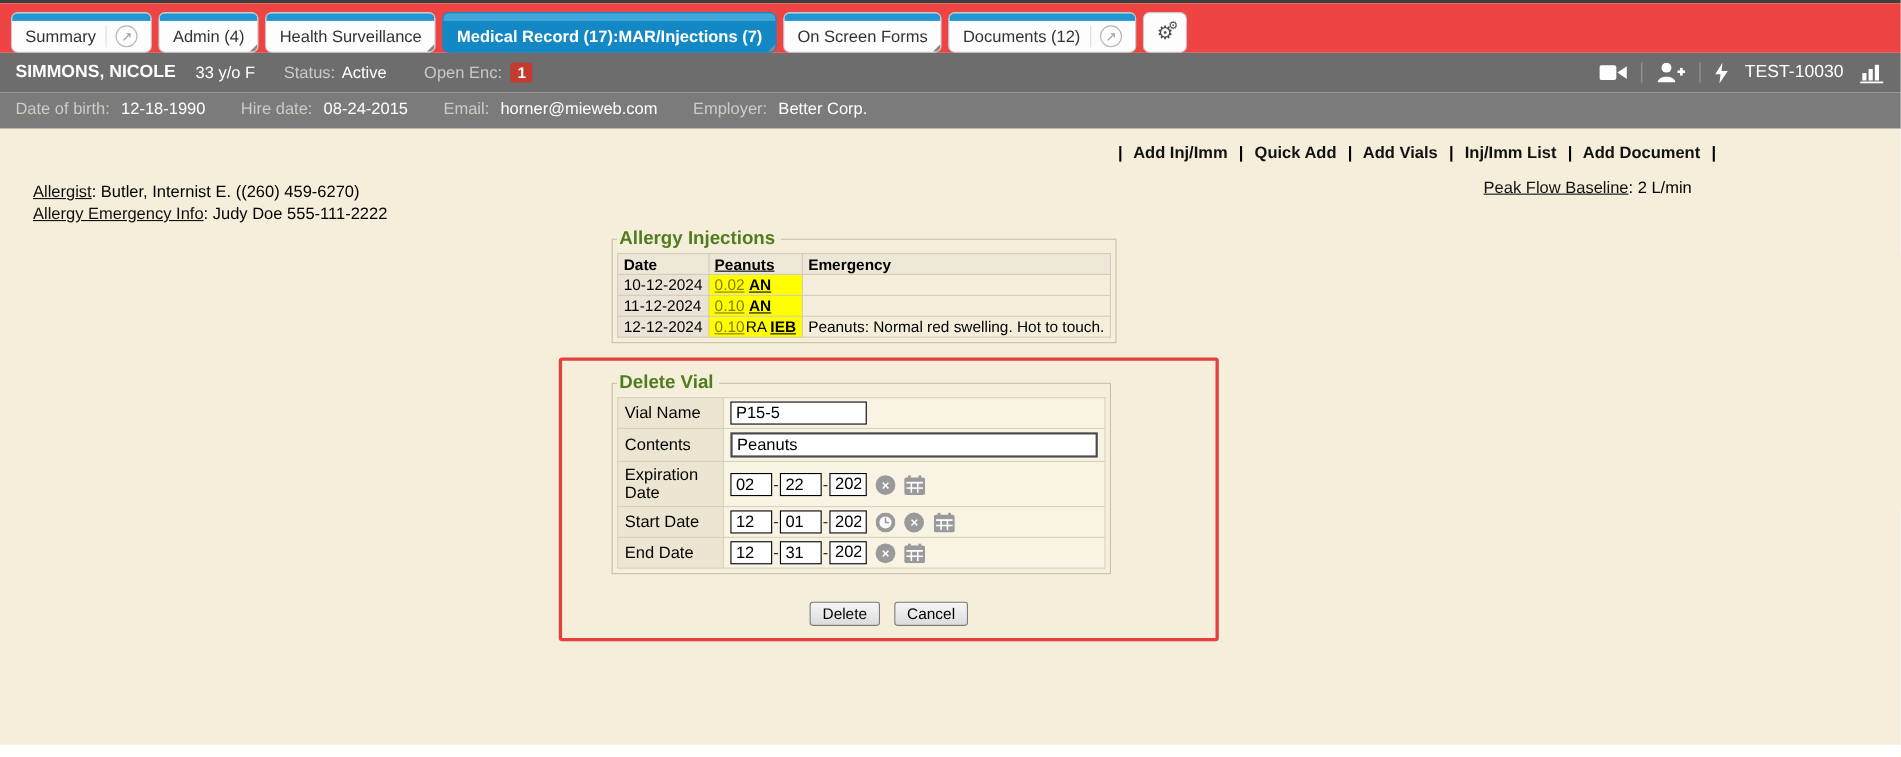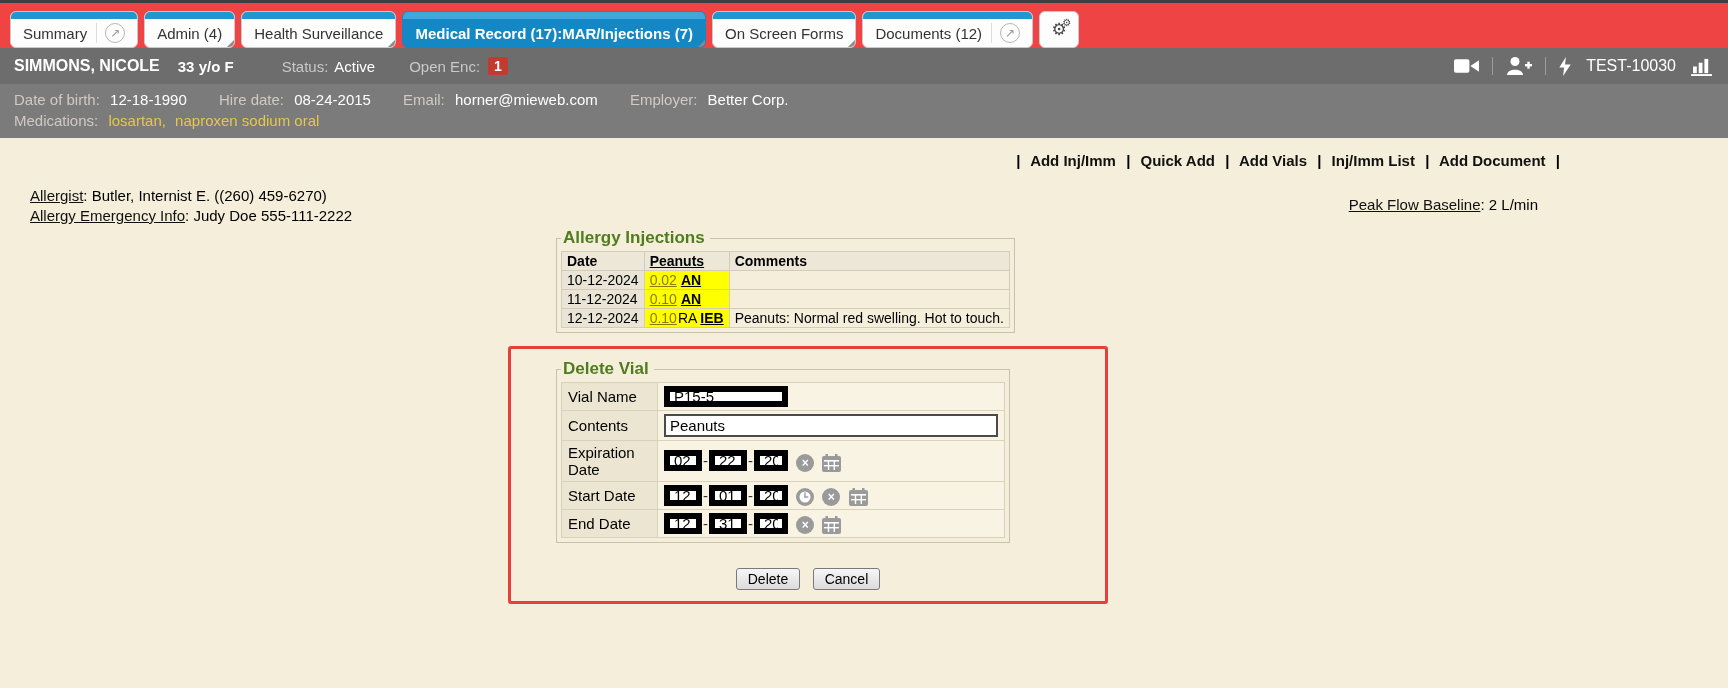--- a/index.html
+++ b/index.html
@@ -43,21 +43,21 @@
   }
   .gear-main { font-size:17px; }
   .gear-small { position:absolute; top:5px; right:7px; font-size:10px; }
 
   
   .patient-bar {
     height:36px; background:#6d6d6d; color:#fff;
     display:flex; align-items:center; padding:0 14px; font-size:15px;
   }
   .p-name { font-weight:bold; font-size:16px; margin-right:18px; }
-  .p-age { margin-right:48px;font-weight:bold; }
+  .p-age { margin-right:26px; }
   .p-label { color:#c9c9c9; margin-right:6px; }
   .p-status { margin-right:34px; }
   .enc-badge {
     background:#c23b2e; color:#fff; font-weight:bold; font-size:14px;
     padding:1px 6px; border-radius:2px; margin-left:2px;
   }
   .pb-right { margin-left:auto; display:flex; align-items:center; gap:13px; }
   .pb-divider { width:1px; height:18px; background:#9b9b9b; }
   .pb-icon { display:flex; align-items:center; cursor:pointer; }
   .chart-id { font-size:16px; margin:0 2px; }
@@ -68,21 +68,21 @@
   .d-value { color:#fff; margin-right:28px; }
   .med-link { color:#e7c64e; text-decoration:none; cursor:pointer; }
   .med-sep { color:#e7c64e; margin-right:5px; }
 
   
   .content { position:relative; height:560px; background:#f4eeda; }
 
   .actions-row { position:absolute; top:14px; right:162px; font-size:15px; font-weight:bold; white-space:nowrap; }
   .actions-row a { color:#111; cursor:pointer; }
   .actions-row .sep { margin:0 6px; font-weight:bold; }
-  .peak-flow { position:absolute; top:58px; right:190px; font-size:15px; }
+  .peak-flow { position:absolute; top:45px; right:190px; font-size:15px; }
   .peak-flow a { color:#111; text-decoration:underline; cursor:pointer; }
 
   .contact-info { position:absolute; top:48px; left:30px; font-size:15px; line-height:20px; }
   .contact-info a { color:#111; text-decoration:underline; cursor:pointer; }
 
   fieldset { border:1px solid #c8c2ac; padding:3px 4px 4px 4px; margin:0; }
   legend { font-size:17px; font-weight:bold; color:#4f7c1e; padding:0 5px 0 2px; }
 
   
   .injections-fs { position:absolute; left:556px; top:90px; width:456px; }
@@ -98,21 +98,21 @@
   .reaction { color:#000; margin-left:1px; }
   .code-link { color:#000; font-weight:bold; text-decoration:underline; cursor:pointer; margin-left:3px; }
 
   
   .red-box { position:absolute; left:508px; top:208px; width:600px; height:258px; border:3px solid #e4403c; border-radius:3px; }
   .delete-fs { position:absolute; left:45px; top:10px; width:454px; }
   .dv-table { width:100%; border-collapse:collapse; font-size:15px; }
   .dv-table td { border:1px solid #d8d2bc; padding:3px 6px; vertical-align:middle; }
   .dv-label { width:108px; background:#ebe5d2; }
   .dv-value { background:#f8f3e2; white-space:nowrap; }
-  .dv-input { font-family:inherit; font-size:15px; height:21px; padding:1px 4px; border:6px solid #000000; background:#fff; }
+  .dv-input { font-family:inherit; font-size:15px; height:21px; padding:1px 4px; border:1px solid #000000; background:#fff; }
   .in-vial { width:124px; }
   .in-wide { width:334px; border:2px solid #4a4a4a; height:23px; }
   .in-strength { width:90px; border:2px solid #4a4a4a; height:23px; }
   .combo { position:relative; display:inline-block; }
   .combo::after { content:''; position:absolute; right:3px; bottom:3px;
     border-left:6px solid transparent; border-bottom:6px solid #8a8a8a; }
   .in-mm, .in-dd { width:38px; }
   .in-yyyy { width:34px; }
   .date-sep { margin:0 1px; color:#333; }
   .note-yellow { background:#ffff00; color:#8a7a00; padding:1px 5px; margin-left:12px; font-size:15px; }
@@ -208,25 +208,20 @@
   <div>
     <span class="d-label">Date of birth:</span>
     <span class="d-value">12-18-1990</span>
     <span class="d-label">Hire date:</span>
     <span class="d-value">08-24-2015</span>
     <span class="d-label">Email:</span>
     <span class="d-value">horner@mieweb.com</span>
     <span class="d-label">Employer:</span>
     <span class="d-value">Better Corp.</span>
   </div>
-  <div>
-    <span class="d-label">Medications:</span>
-    <a class="med-link">losartan</a><span class="med-sep">,</span>
-    <a class="med-link">naproxen sodium oral</a>
-  </div>
 </div>
 
 <div class="content">
 
   <div class="actions-row">
     <span class="sep">|</span>
     <a>Add Inj/Imm</a>
     <span class="sep">|</span>
     <a>Quick Add</a>
     <span class="sep">|</span>
@@ -251,21 +246,21 @@
     </div>
   </div>
 
   <fieldset class="injections-fs">
     <legend>Allergy Injections</legend>
     <table class="inj-table">
       <tbody>
           <tr>
         <th class="col-date">Date</th>
         <th class="col-allergen"><a>Peanuts</a></th>
-        <th>Comments</th>
+        <th>Emergency</th>
       </tr>
       <tr>
         <td class="cell-date">10-12-2024</td>
         <td class="cell-allergen">
           <a class="dose-link">0.02</a><span class="reaction"></span><a class="code-link">AN</a>
         </td>
         <td></td>
       </tr>
       <tr>
         <td class="cell-date">11-12-2024</td>

